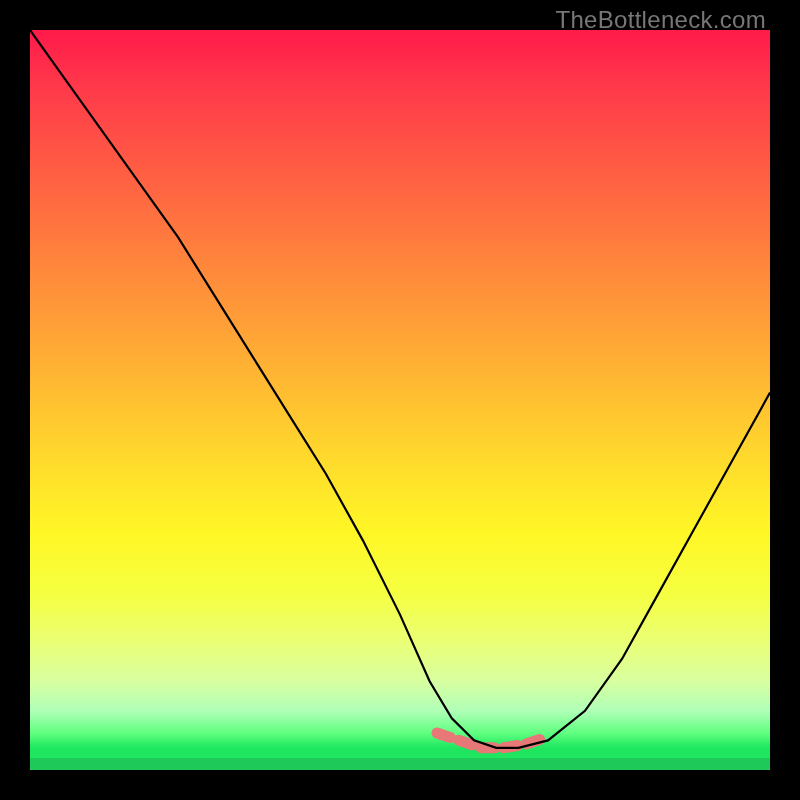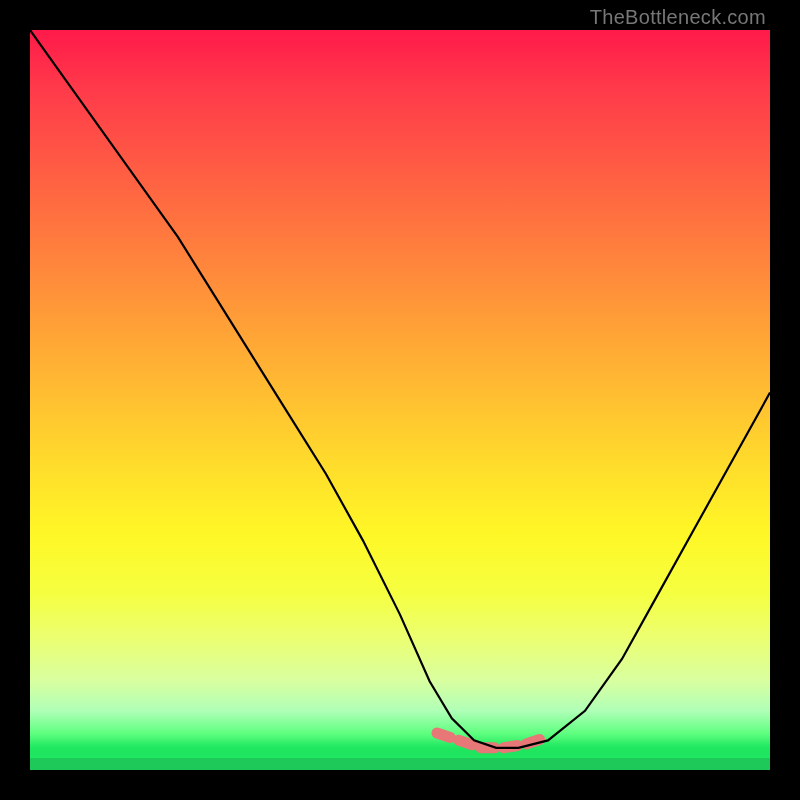--- a/index.html
+++ b/index.html
@@ -34,21 +34,21 @@
       #20e860 97%,
       #10c050 99%,
       #0aa040 100%);
     overflow: hidden;
   }
   .watermark {
     position: absolute;
     top: 6px;
     right: 34px;
     color: #777;
-    font-size: 20px;
+    font-size: 24px;
     font-weight: 500;
     letter-spacing: 0.3px;
   }
   .curve-svg {
     position: absolute;
     inset: 0;
     width: 100%;
     height: 100%;
   }
   .curve {

